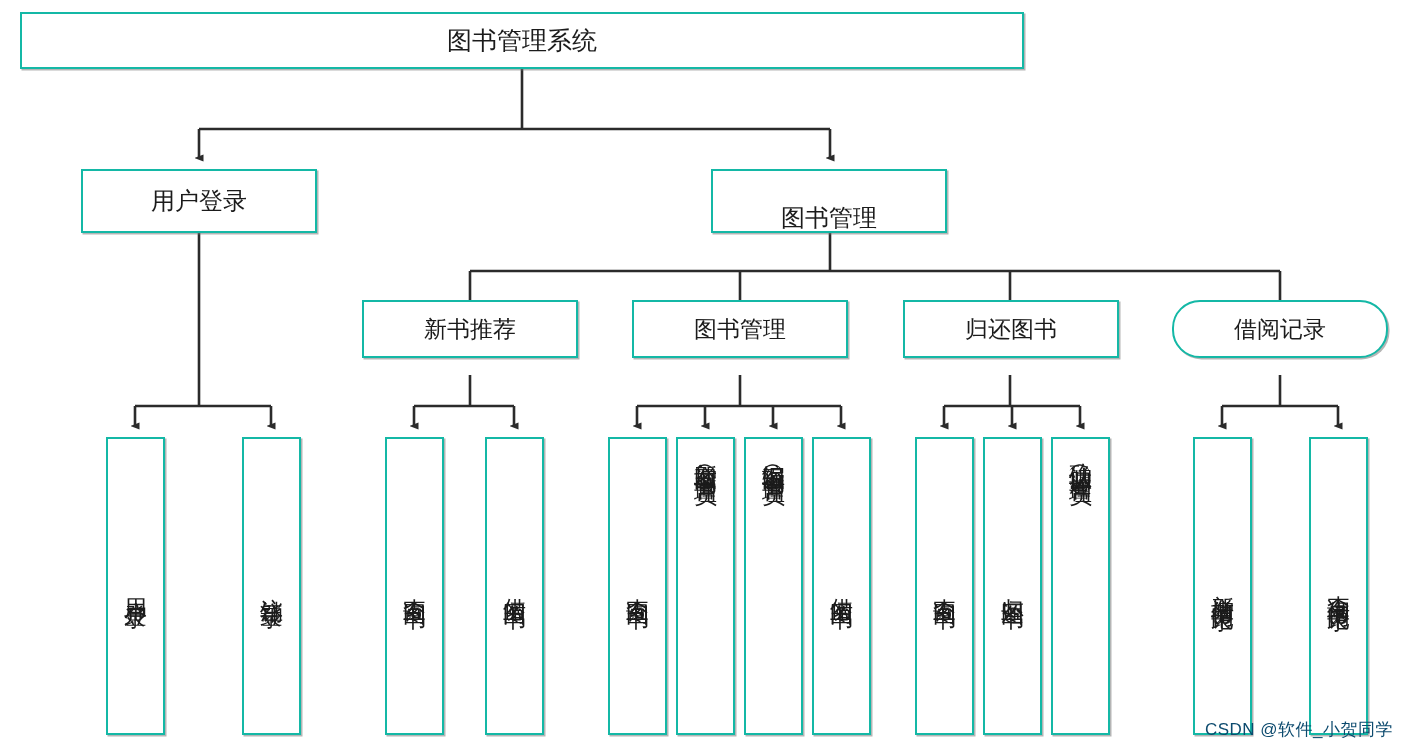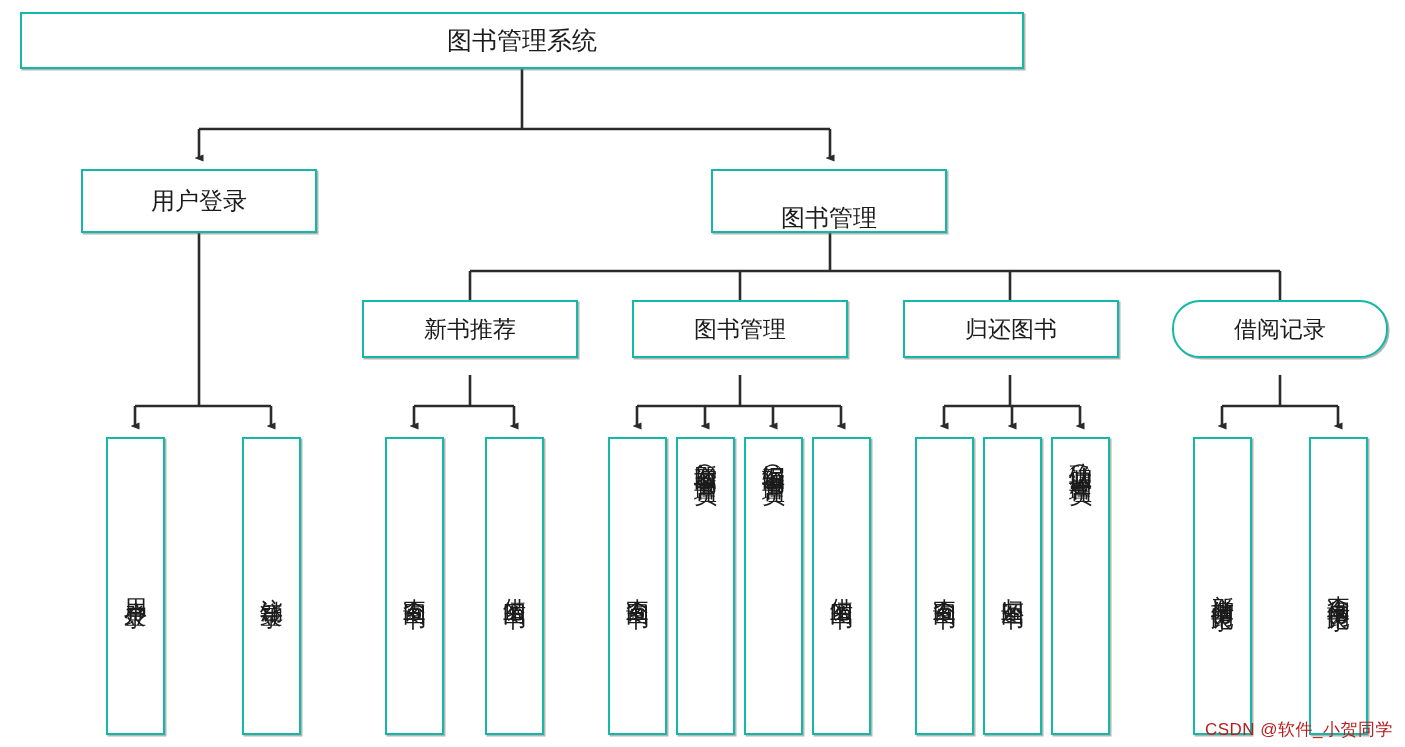--- a/index.html
+++ b/index.html
@@ -100,21 +100,21 @@
   }
   .node.leaf.top-v .node-label {
     margin-top: 6px;
   }
 
   .watermark {
     position: absolute;
     right: 12px;
     bottom: 6px;
     font-size: 17px;
-    color: #b91c1c;
+    color: #0c4a6e;
     letter-spacing: 0.5px;
     z-index: 3;
     white-space: nowrap;
   }
 </style>
 </head>
 <body>
 
 <div id="diagram-canvas">
 

